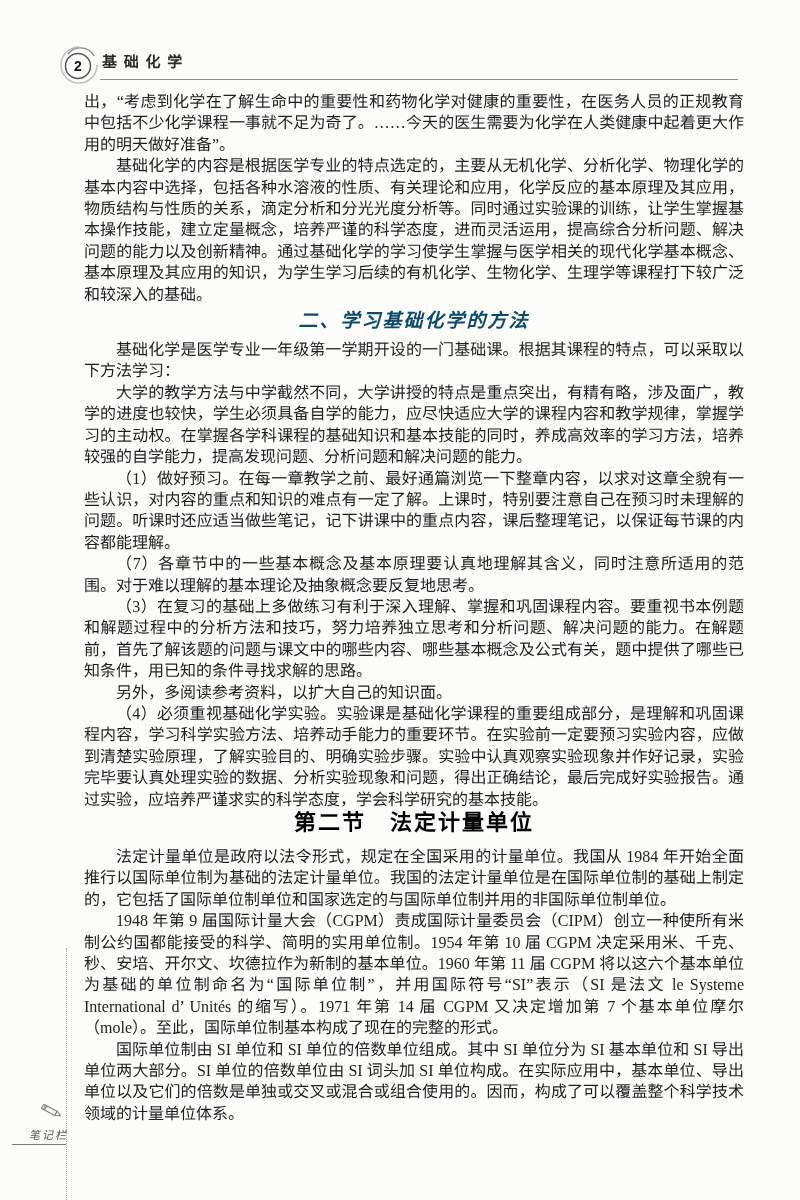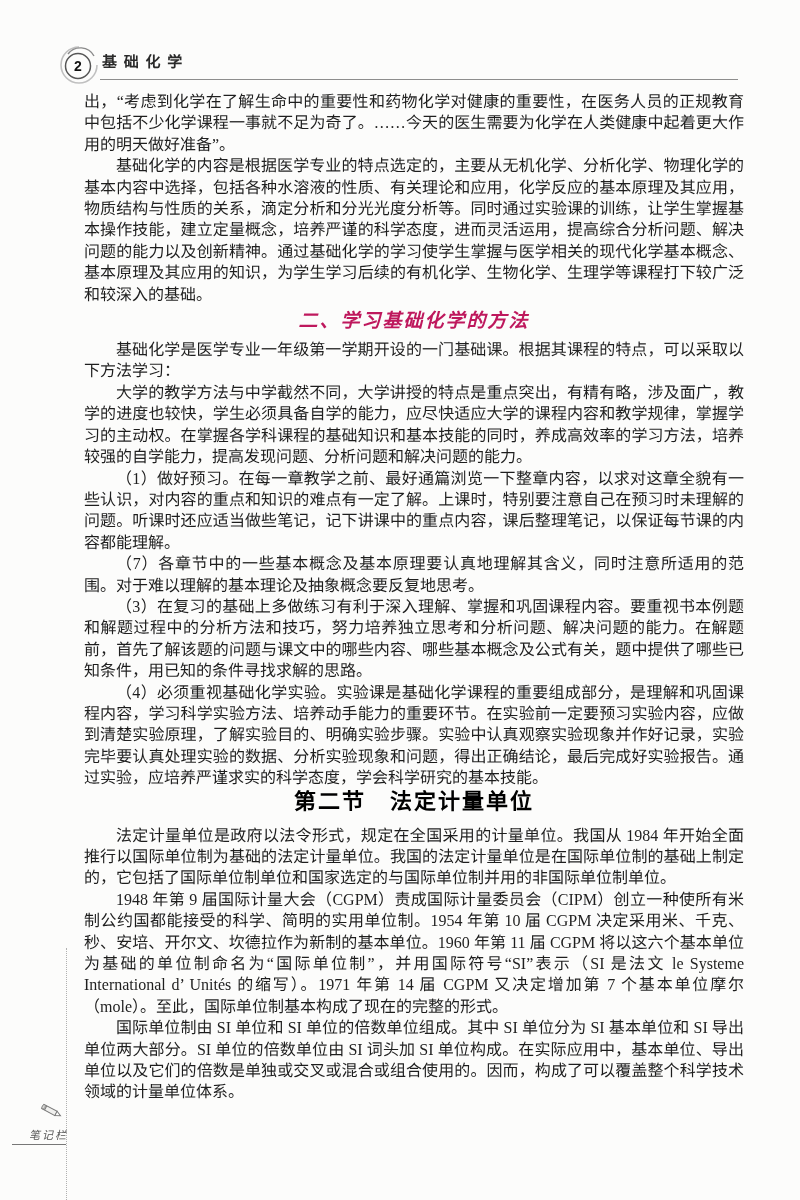--- a/index.html
+++ b/index.html
@@ -82,21 +82,21 @@
   }
   .para { text-indent: 2em; }
   .para.no-indent { text-indent: 0; }
   .sub-heading {
     text-align: center;
     font-size: 19px;
     line-height: 22px;
     font-weight: 600;
     font-style: italic;
     font-family: "Liberation Serif", "DejaVu Serif", serif;
-    color: #be185d;
+    color: #0c4a6e;
     margin: 5px 0 7px 0;
     letter-spacing: 2px;
   }
   .sec-heading {
     text-align: center;
     font-size: 22px;
     line-height: 26px;
     font-weight: bold;
     font-family: "Liberation Sans", "DejaVu Sans", sans-serif;
     color: #000;
@@ -142,20 +142,21 @@
     <p class="para no-indent">出，“考虑到化学在了解生命中的重要性和药物化学对健康的重要性，在医务人员的正规教育中包括不少化学课程一事就不足为奇了。……今天的医生需要为化学在人类健康中起着更大作用的明天做好准备”。</p>
     <p class="para">基础化学的内容是根据医学专业的特点选定的，主要从无机化学、分析化学、物理化学的基本内容中选择，包括各种水溶液的性质、有关理论和应用，化学反应的基本原理及其应用，物质结构与性质的关系，滴定分析和分光光度分析等。同时通过实验课的训练，让学生掌握基本操作技能，建立定量概念，培养严谨的科学态度，进而灵活运用，提高综合分析问题、解决问题的能力以及创新精神。通过基础化学的学习使学生掌握与医学相关的现代化学基本概念、基本原理及其应用的知识，为学生学习后续的有机化学、生物化学、生理学等课程打下较广泛和较深入的基础。</p>
 
     <h3 class="sub-heading">二、学习基础化学的方法</h3>
 
     <p class="para">基础化学是医学专业一年级第一学期开设的一门基础课。根据其课程的特点，可以采取以下方法学习：</p>
     <p class="para">大学的教学方法与中学截然不同，大学讲授的特点是重点突出，有精有略，涉及面广，教学的进度也较快，学生必须具备自学的能力，应尽快适应大学的课程内容和教学规律，掌握学习的主动权。在掌握各学科课程的基础知识和基本技能的同时，养成高效率的学习方法，培养较强的自学能力，提高发现问题、分析问题和解决问题的能力。</p>
     <p class="para">（1）做好预习。在每一章教学之前、最好通篇浏览一下整章内容，以求对这章全貌有一些认识，对内容的重点和知识的难点有一定了解。上课时，特别要注意自己在预习时未理解的问题。听课时还应适当做些笔记，记下讲课中的重点内容，课后整理笔记，以保证每节课的内容都能理解。</p>
     <p class="para">（7）各章节中的一些基本概念及基本原理要认真地理解其含义，同时注意所适用的范围。对于难以理解的基本理论及抽象概念要反复地思考。</p>
     <p class="para">（3）在复习的基础上多做练习有利于深入理解、掌握和巩固课程内容。要重视书本例题和解题过程中的分析方法和技巧，努力培养独立思考和分析问题、解决问题的能力。在解题前，首先了解该题的问题与课文中的哪些内容、哪些基本概念及公式有关，题中提供了哪些已知条件，用已知的条件寻找求解的思路。</p>
+    <p class="para">另外，多阅读参考资料，以扩大自己的知识面。</p>
     <p class="para">（4）必须重视基础化学实验。实验课是基础化学课程的重要组成部分，是理解和巩固课程内容，学习科学实验方法、培养动手能力的重要环节。在实验前一定要预习实验内容，应做到清楚实验原理，了解实验目的、明确实验步骤。实验中认真观察实验现象并作好记录，实验完毕要认真处理实验的数据、分析实验现象和问题，得出正确结论，最后完成好实验报告。通过实验，应培养严谨求实的科学态度，学会科学研究的基本技能。</p>
 
     <h2 class="sec-heading">第二节　法定计量单位</h2>
 
     <p class="para">法定计量单位是政府以法令形式，规定在全国采用的计量单位。我国从 1984 年开始全面推行以国际单位制为基础的法定计量单位。我国的法定计量单位是在国际单位制的基础上制定的，它包括了国际单位制单位和国家选定的与国际单位制并用的非国际单位制单位。</p>
     <p class="para">1948 年第 9 届国际计量大会（CGPM）责成国际计量委员会（CIPM）创立一种使所有米制公约国都能接受的科学、简明的实用单位制。1954 年第 10 届 CGPM 决定采用米、千克、秒、安培、开尔文、坎德拉作为新制的基本单位。1960 年第 11 届 CGPM 将以这六个基本单位为基础的单位制命名为“国际单位制”，并用国际符号“SI”表示（SI 是法文 le Systeme International d’ Unités 的缩写）。1971 年第 14 届 CGPM 又决定增加第 7 个基本单位摩尔（mole）。至此，国际单位制基本构成了现在的完整的形式。</p>
     <p class="para">国际单位制由 SI 单位和 SI 单位的倍数单位组成。其中 SI 单位分为 SI 基本单位和 SI 导出单位两大部分。SI 单位的倍数单位由 SI 词头加 SI 单位构成。在实际应用中，基本单位、导出单位以及它们的倍数是单独或交叉或混合或组合使用的。因而，构成了可以覆盖整个科学技术领域的计量单位体系。</p>
   </div>
 
 </div>

